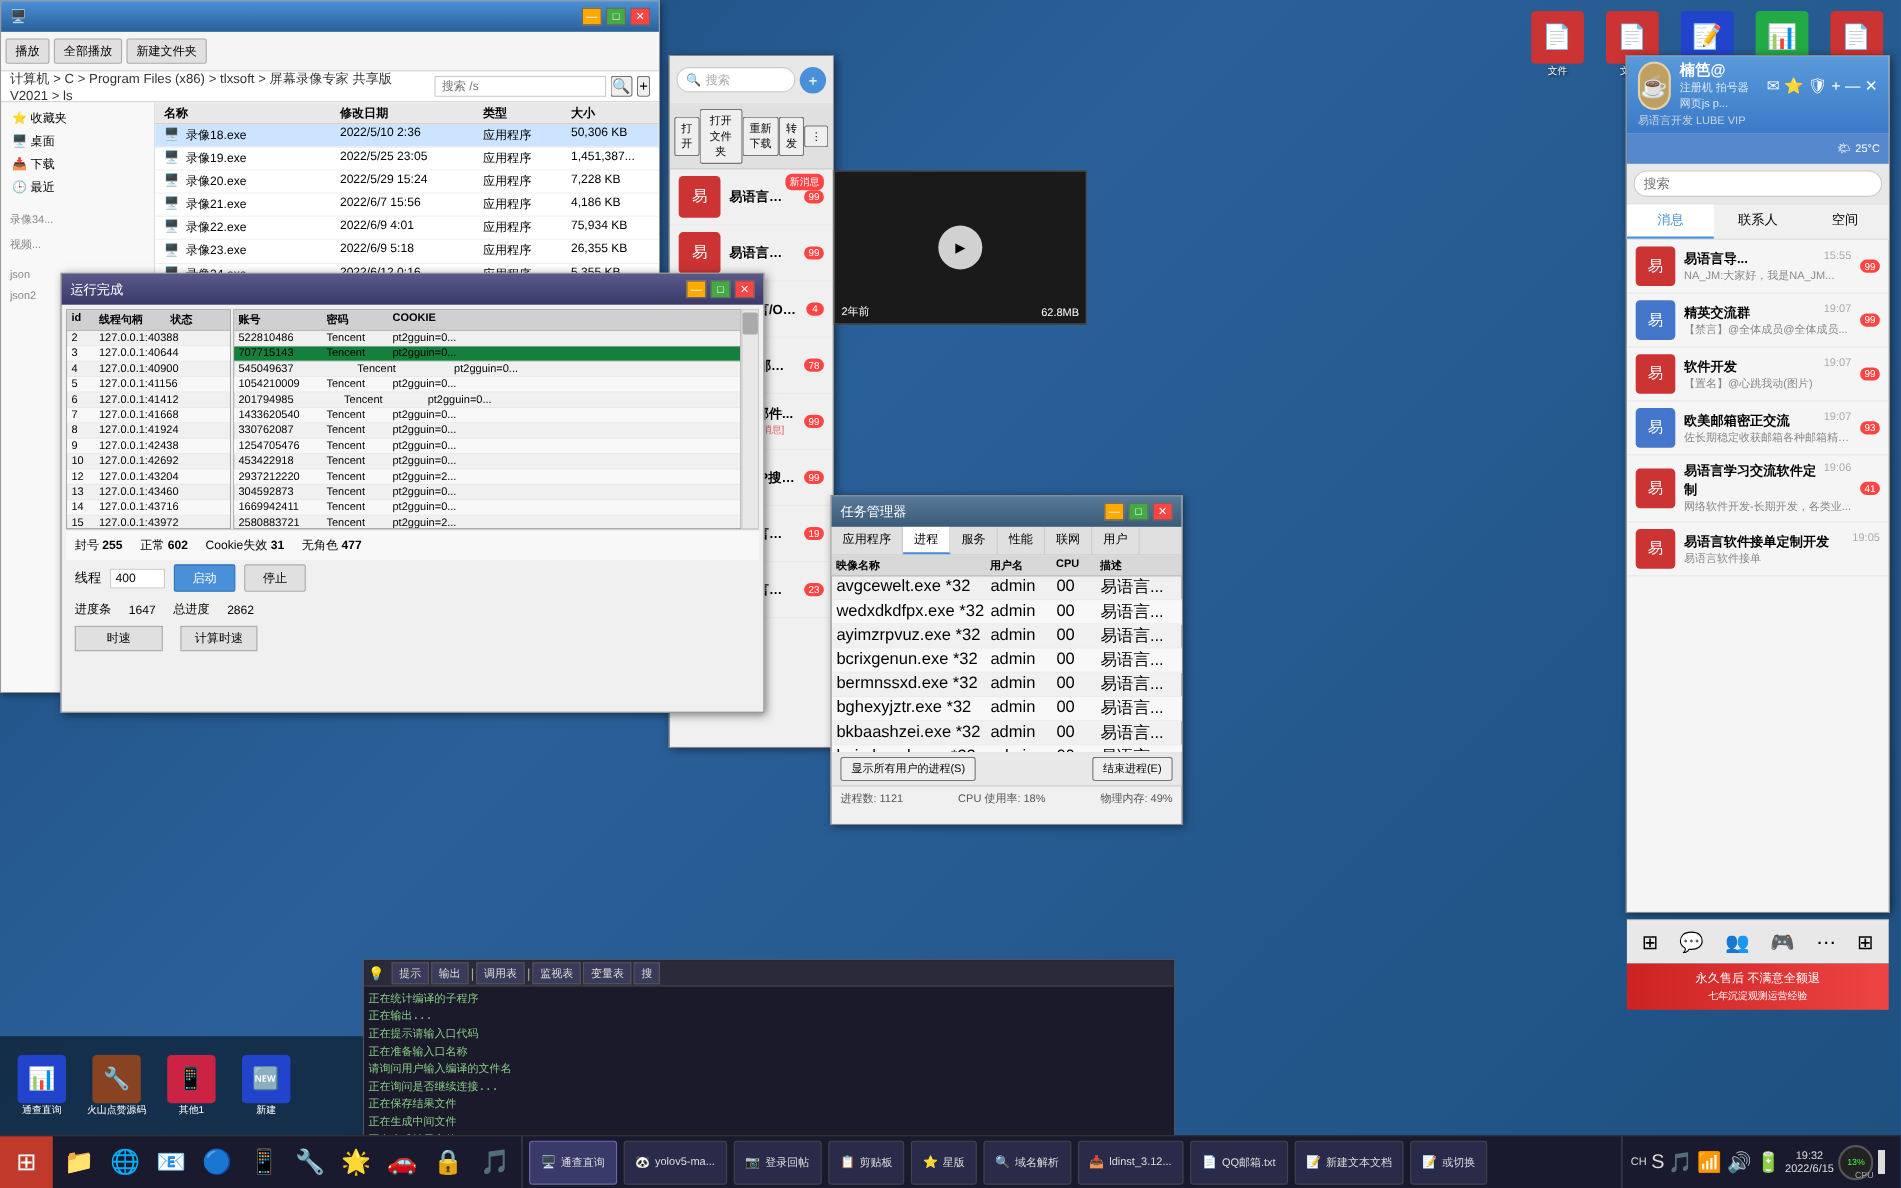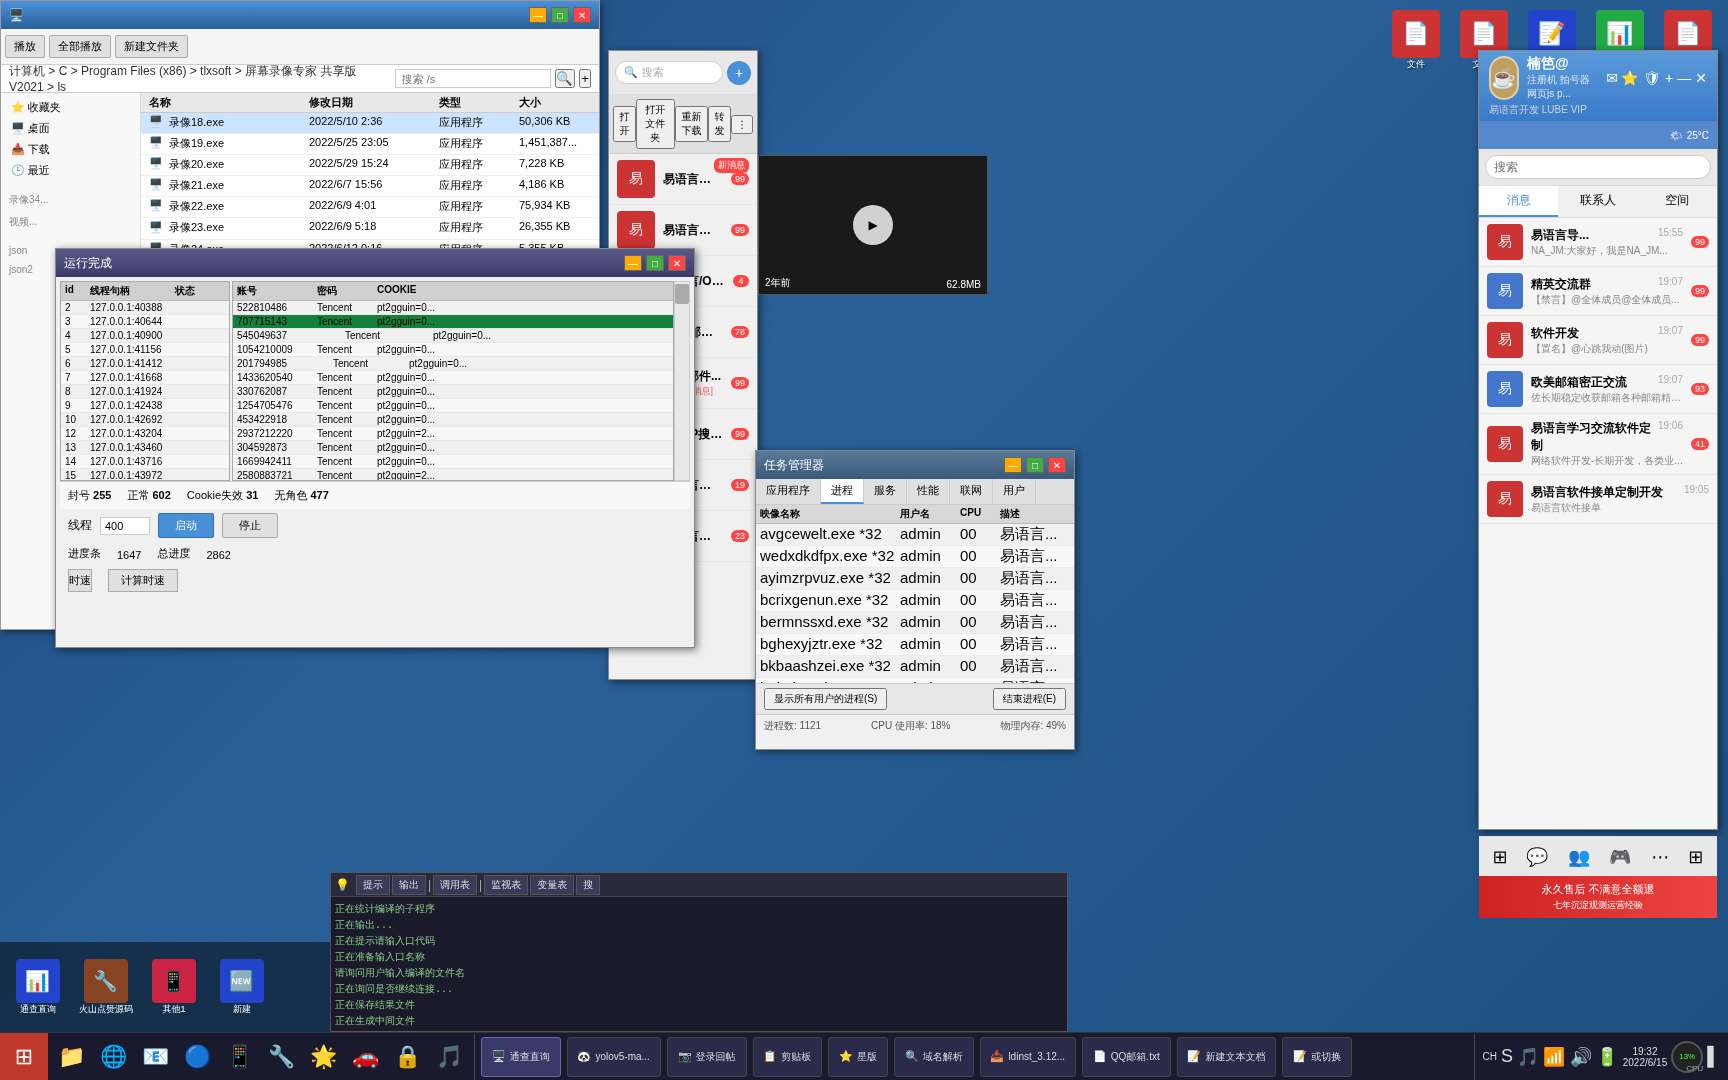--- a/index.html
+++ b/index.html
@@ -581,21 +581,21 @@
       <div class="window-controls">
         <div class="win-btn min">—</div>
         <div class="win-btn max">□</div>
         <div class="win-btn close">✕</div>
       </div>
     </div>
 
     <div class="running-content">
       <div style="display:flex;height:200px;">
 
-        <div style="width:170px;border:1px solid #aaa;overflow-y:auto;font-size:10px;">
+        <div style="width:150px;border:1px solid #aaa;overflow-y:auto;font-size:10px;">
           <div style="display:grid;grid-template-columns:25px 1fr 50px;background:#d0d0d0;padding:2px 4px;font-weight:bold;font-size:10px;border-bottom:1px solid #bbb;">
             <div>id</div>
             <div>线程句柄</div>
             <div>状态</div>
           </div>
           <div id="thread-rows">
               <div style="display: grid; grid-template-columns: 25px 1fr 50px; padding: 1px 4px; font-size: 10px; border-bottom: 1px solid rgb(232, 232, 232);">
                 <div>2</div>
                 <div>127.0.0.1:40388</div>
                 <div></div>
@@ -758,21 +758,21 @@
       </div>
 
       <div style="display:flex;gap:16px;padding:4px 8px;font-size:11px;align-items:flex-end;">
         <div>进度条</div>
         <div>1647</div>
         <div>总进度</div>
         <div>2862</div>
       </div>
 
       <div style="display:flex;gap:16px;padding:4px 8px;font-size:11px;">
-        <button style="padding:3px 0;font-size:11px;background:#e0e0e0;border:1px solid #aaa;cursor:pointer;">时速</button>
+        <button style="padding:3px 28px;font-size:11px;background:#e0e0e0;border:1px solid #aaa;cursor:pointer;">时速</button>
         <button style="padding:3px 12px;font-size:11px;background:#e0e0e0;border:1px solid #aaa;cursor:pointer;">计算时速</button>
       </div>
     </div>
   </div>
 
   <div style="position:absolute;top:50px;left:608px;width:150px;height:630px;background:#f0f0f0;border:1px solid #888;box-shadow:2px 2px 8px rgba(0,0,0,0.5);z-index:30;display:flex;flex-direction:column;">
 
     <div style="height:44px;background:#e8e8e8;display:flex;align-items:center;padding:0 6px;gap:4px;border-bottom:1px solid #ddd;">
       <div style="background:white;border:1px solid #ccc;border-radius:12px;padding:3px 8px;flex:1;font-size:11px;display:flex;align-items:center;gap:4px;">
         <span>🔍</span>

